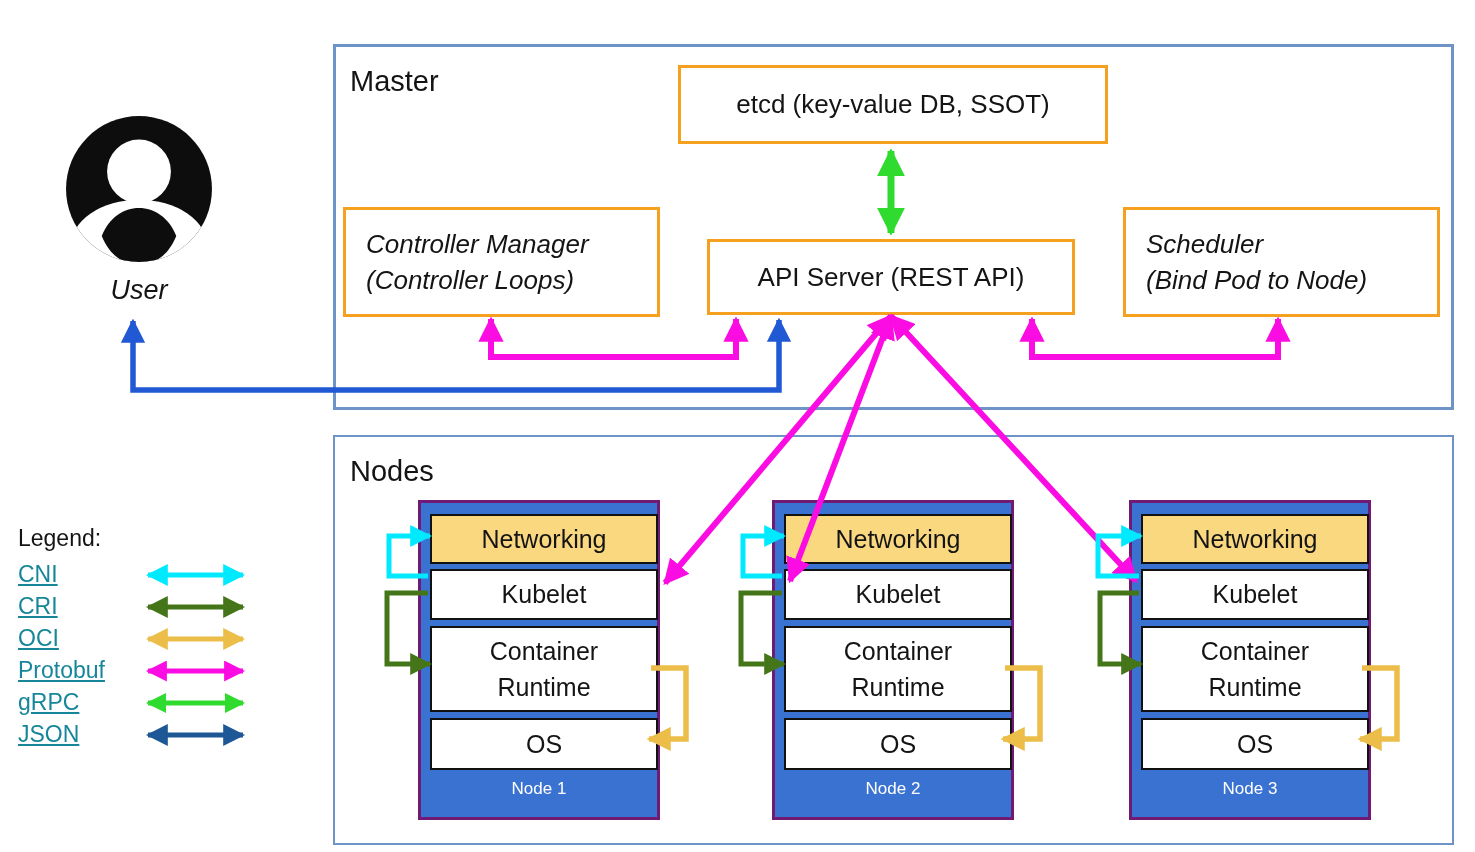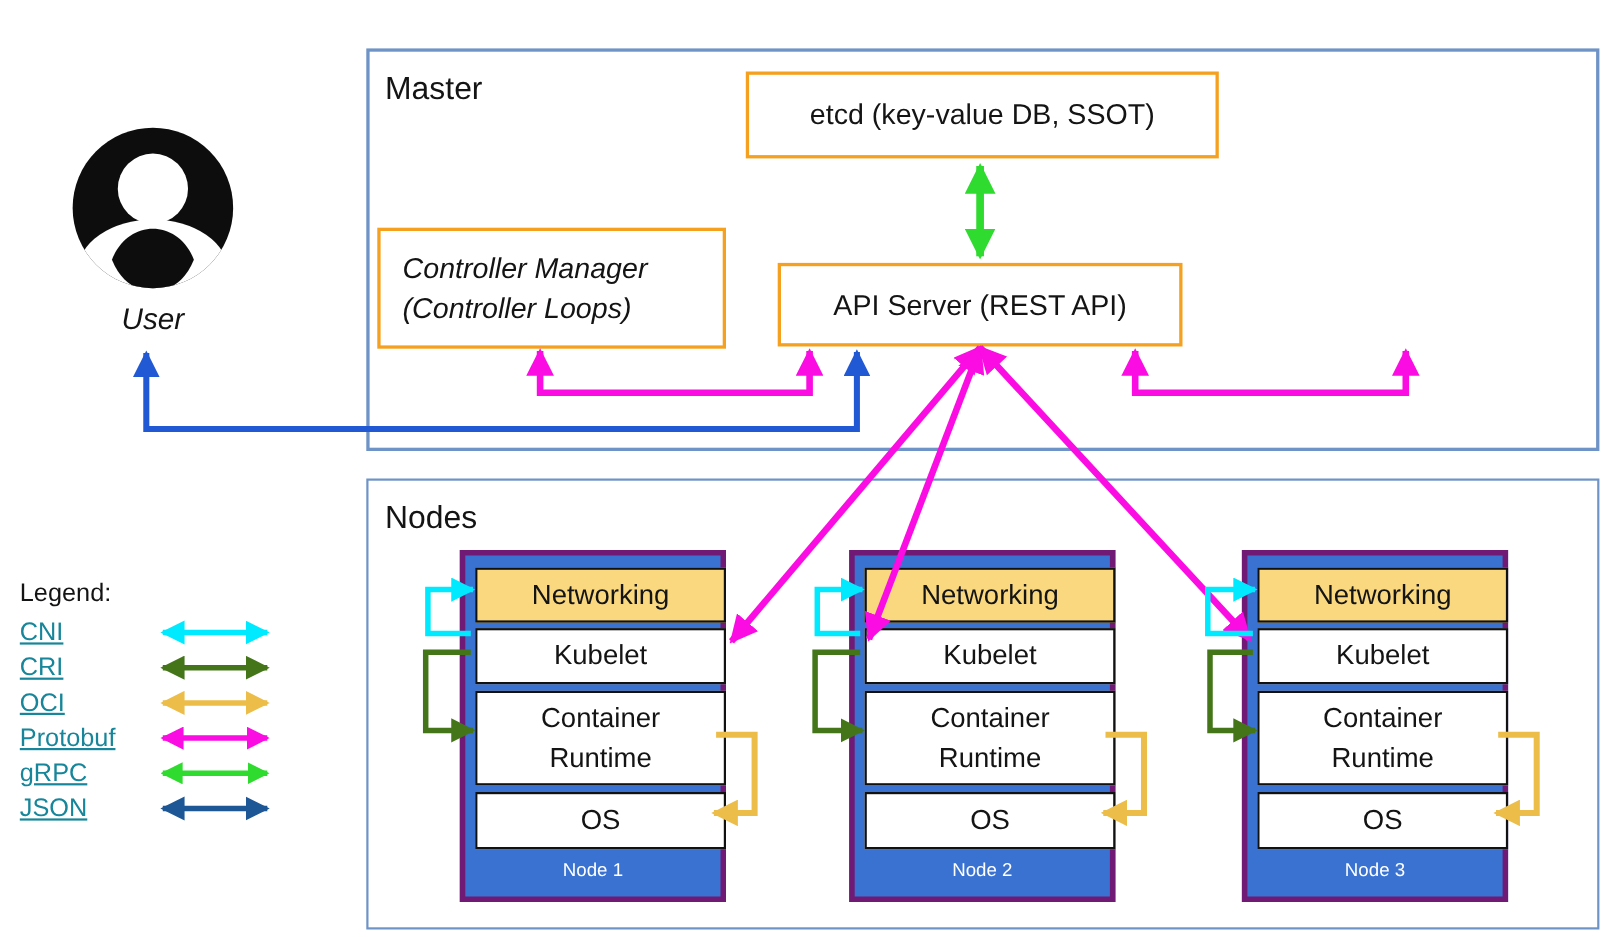--- a/index.html
+++ b/index.html
@@ -11,21 +11,21 @@
   
   .section-box{border:3px solid #6e93c7;background:#ffffff;}
   .section-label{font-size:29px;color:#141414;}
   
   .comp{border:3px solid #f5a11f;background:#ffffff;display:flex;align-items:center;
         font-size:26px;color:#141414;}
   .comp.center{justify-content:center;text-align:center;}
   .comp.left{justify-content:flex-start;padding-left:20px;text-align:left;font-style:italic;}
   .preline{white-space:pre-line;line-height:36px;}
   
-  .node{background:#3a72d2;border:5px solid #701a75;}
+  .node{background:#3a72d2;border:3px solid #701a75;}
   .node-inner{position:absolute;left:9px;width:224px;border:2px solid #111;
               background:#fff;display:flex;align-items:center;justify-content:center;
               font-size:25px;color:#141414;text-align:center;}
   .node-inner.networking{background:#fad880;}
   .node-inner.runtime{white-space:pre-line;line-height:36px;}
   .node-name{position:absolute;left:0;width:100%;text-align:center;color:#ffffff;
              font-size:17px;}
   
   .legend-title{font-size:23px;color:#141414;}
   .legend-link{font-size:23px;color:#17869a;text-decoration:underline;cursor:pointer;}
@@ -47,20 +47,24 @@
 
   <div class="abs comp left" style="left:343px;top:190px;width:317px;height:110px;">
     <span class="preline">Controller Manager
 (Controller Loops)</span>
   </div>
 
   <div class="abs comp center" style="left:707px;top:222px;width:368px;height:76px;">
     <span>API Server (REST API)</span>
   </div>
 
+  <div class="abs comp left" style="left:1123px;top:190px;width:317px;height:110px;">
+    <span class="preline">Scheduler
+(Bind Pod to Node)</span>
+  </div>
 
   <div class="abs section-box" style="left:333px;top:418px;width:1121px;height:410px;border-width:2px;"></div>
   <div class="abs section-label" style="left:350px;top:438px;">Nodes</div>
 
   <div class="abs node" style="left:418px;top:483px;width:242px;height:320px;">
     <div class="node-inner networking" style="top:11px;height:46px;">
       <span>Networking</span>
       </div>
     <div class="node-inner" style="top:66px;height:47px;">
       <span>Kubelet</span>

